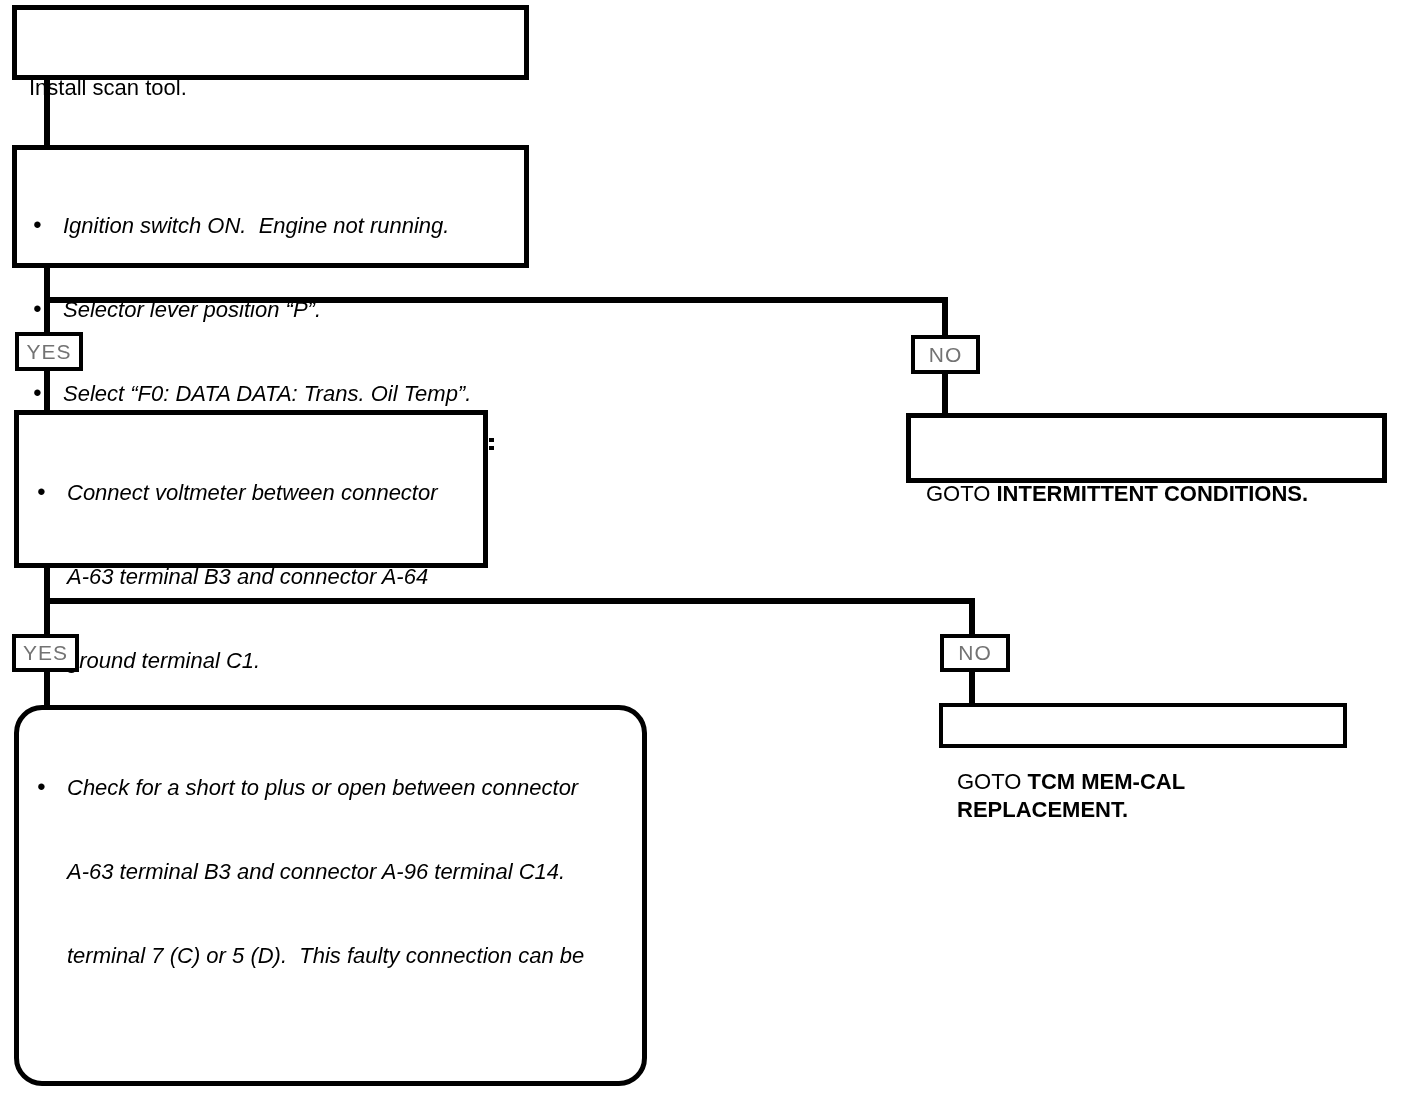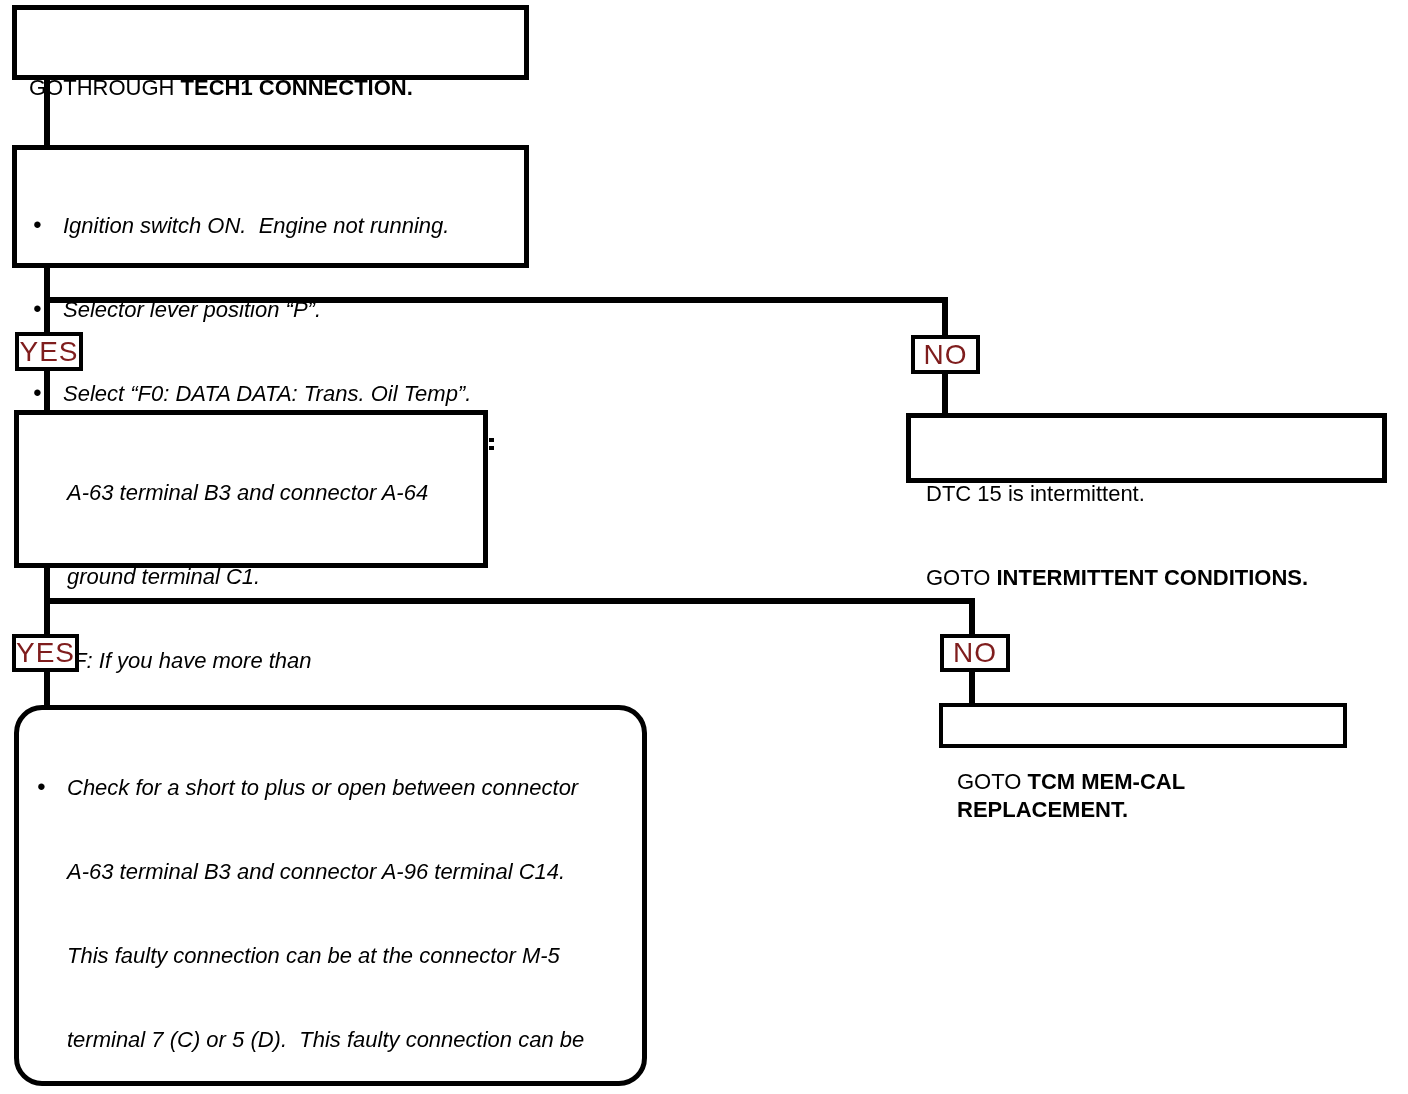--- a/index.html
+++ b/index.html
@@ -22,24 +22,24 @@
     border: 5px solid #000000;
     background: #ffffff;
   }
   .small-box {
     border-width: 4px;
     display: flex;
     align-items: center;
     justify-content: center;
   }
   .branch-label {
-    font-size: 28px;
+    font-size: 21px;
     line-height: 22px;
     letter-spacing: 1px;
-    color: #7f1d1d;
+    color: #737373;
     text-align: right;
   }
   .content {
     position: relative;
     font-size: 22px;
     line-height: 28px;
     white-space: pre-wrap;
   }
   .li {
     position: relative;
@@ -77,20 +77,21 @@
   <div class="vline" style="left:942px; top:372px; width:6px; height:43px;"></div>
   <div class="vline" style="left:44px; top:368px; width:6px; height:44px;"></div>
   <div class="vline" style="left:44px; top:565px; width:6px; height:72px;"></div>
   <div class="hline" style="left:44px; top:598px; width:931px; height:6px;"></div>
   <div class="vline" style="left:969px; top:598px; width:6px; height:38px;"></div>
   <div class="vline" style="left:969px; top:670px; width:6px; height:35px;"></div>
   <div class="vline" style="left:44px; top:669px; width:6px; height:38px;"></div>
 
   <div class="box" style="left:12px; top:5px; width:517px; height:75px;">
     <div class="content" style="padding:8px 10px 0 12px;">
+      <div>Install scan tool.</div>
       <div><span>GOTHROUGH </span><span class="bold">TECH1 CONNECTION.</span></div>
     </div>
   </div>
 
   <div class="box" style="left:12px; top:145px; width:517px; height:123px;">
     <div class="content" style="padding:6px 8px 0 8px;">
       <div class="li bullet">Ignition switch ON.  Engine not running.</div>
       <div class="li bullet">Selector lever position “P”.</div>
       <div class="li bullet">Select “F0: DATA DATA: Trans. Oil Temp”.</div>
       <div class="li flush">IF: TECH1 DISPLAY more than 4.74 Volts:</div>
@@ -100,50 +101,49 @@
   <div class="box small-box" style="left:15px; top:332px; width:68px; height:39px;">
     <span class="branch-label">YES</span>
   </div>
 
   <div class="box small-box" style="left:911px; top:335px; width:69px; height:39px;">
     <span class="branch-label">NO</span>
   </div>
 
   <div class="box" style="left:14px; top:410px; width:474px; height:158px;">
     <div class="content" style="padding:8px 8px 0 10px;">
+      <div class="li bullet">Connect voltmeter between connector</div>
       <div class="li">A-63 terminal B3 and connector A-64</div>
       <div class="li">ground terminal C1.</div>
       <div class="li">IF: If you have more than</div>
       <div class="li">approximately 4.74 Volts:</div>
     </div>
   </div>
 
   <div class="artifact" style="left:489px; top:438px; width:5px; height:4px;"></div>
   <div class="artifact" style="left:489px; top:446px; width:5px; height:4px;"></div>
 
   <div class="box" style="left:906px; top:413px; width:481px; height:70px;">
     <div class="content" style="padding:6px 8px 0 15px;">
-      <div>DTC 15 is intermittent.</div>
       <div><span>GOTO </span><span class="bold">INTERMITTENT CONDITIONS.</span></div>
     </div>
   </div>
 
   <div class="box small-box" style="left:12px; top:634px; width:67px; height:38px;">
     <span class="branch-label">YES</span>
   </div>
 
   <div class="box small-box" style="left:940px; top:634px; width:70px; height:38px;">
     <span class="branch-label">NO</span>
   </div>
 
   <div class="box" style="left:14px; top:705px; width:633px; height:381px;border-radius:28px;">
     <div class="content" style="padding:8px 8px 0 10px;">
       <div class="li bullet">Check for a short to plus or open between connector</div>
       <div class="li">A-63 terminal B3 and connector A-96 terminal C14.</div>
-      <div class="li">This faulty connection can be at the connector M-5</div>
       <div class="li">terminal 7 (C) or 5 (D).  This faulty connection can be</div>
       
       
       
       
       
       
       
       
       

